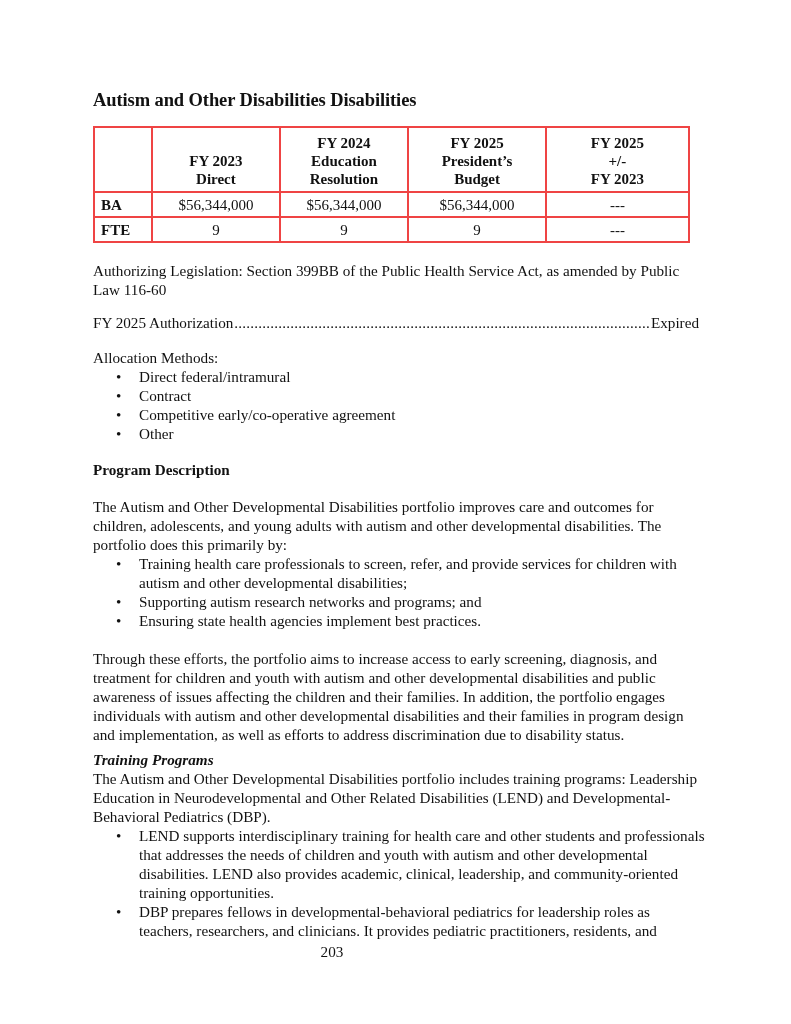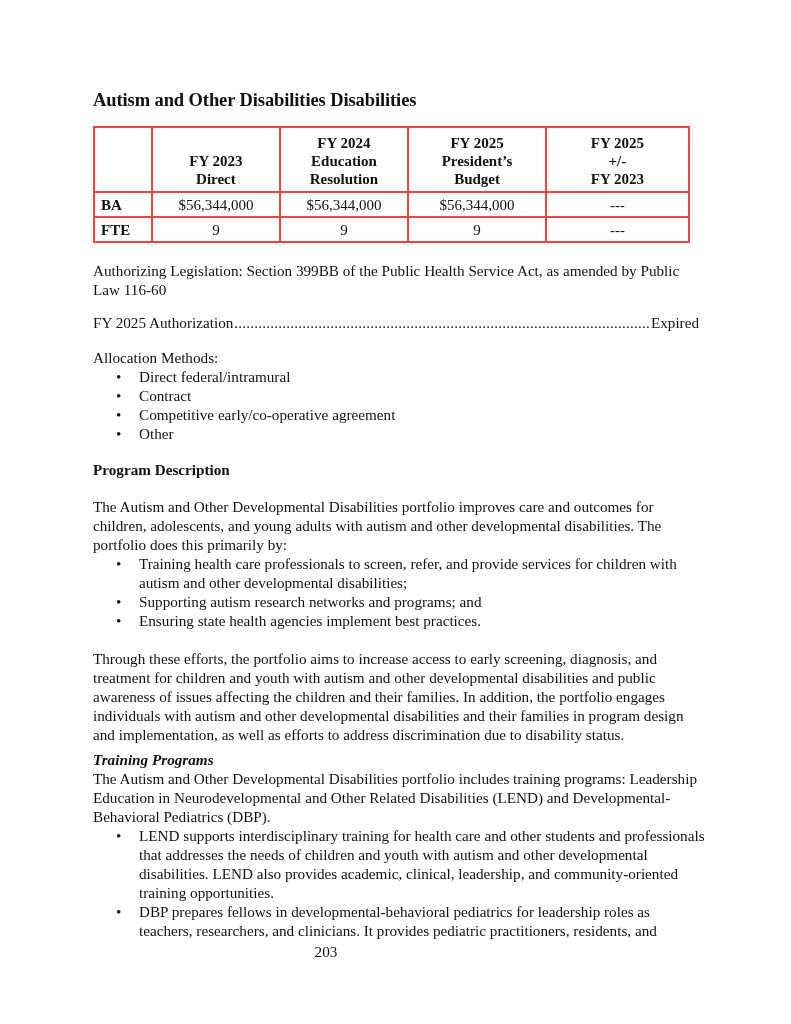--- a/index.html
+++ b/index.html
@@ -16,21 +16,21 @@
   p { margin: 0; line-height: 19px; }
   .para { position: absolute; left: 93px; width: 610px; line-height: 19px; }
   .dots-line { position: absolute; left: 93px; width: 606px; top: 314px; display: flex; align-items: baseline; white-space: nowrap; overflow: hidden; }
   .dots-line .leader { flex: 1; overflow: hidden; margin: 0 1px; }
   .dots-line .leader::after { content: "................................................................................................................................................................................................................................................................................................................."; letter-spacing: 0.2px; }
   ul.blist { list-style: none; margin: 0; padding: 0; position: absolute; left: 116px; width: 590px; }
   ul.blist li { position: relative; padding-left: 23px; line-height: 19px; }
   ul.blist li .bullet { position: absolute; left: 0; top: 0; }
   .bold { font-weight: bold; }
   .bi { font-weight: bold; font-style: italic; }
-  .pagenum { position: absolute; left: 0; width: 652px; top: 943px; text-align: center; }
+  .pagenum { position: absolute; left: 0; width: 652px; top: 943px; text-align: center; padding-left: 6px; }
 </style>
 </head>
 <body>
 
 <div class="page">
 
   <h1 class="title">Autism and Other Disabilities Disabilities</h1>
 
   <table class="budget">
     <colgroup>

